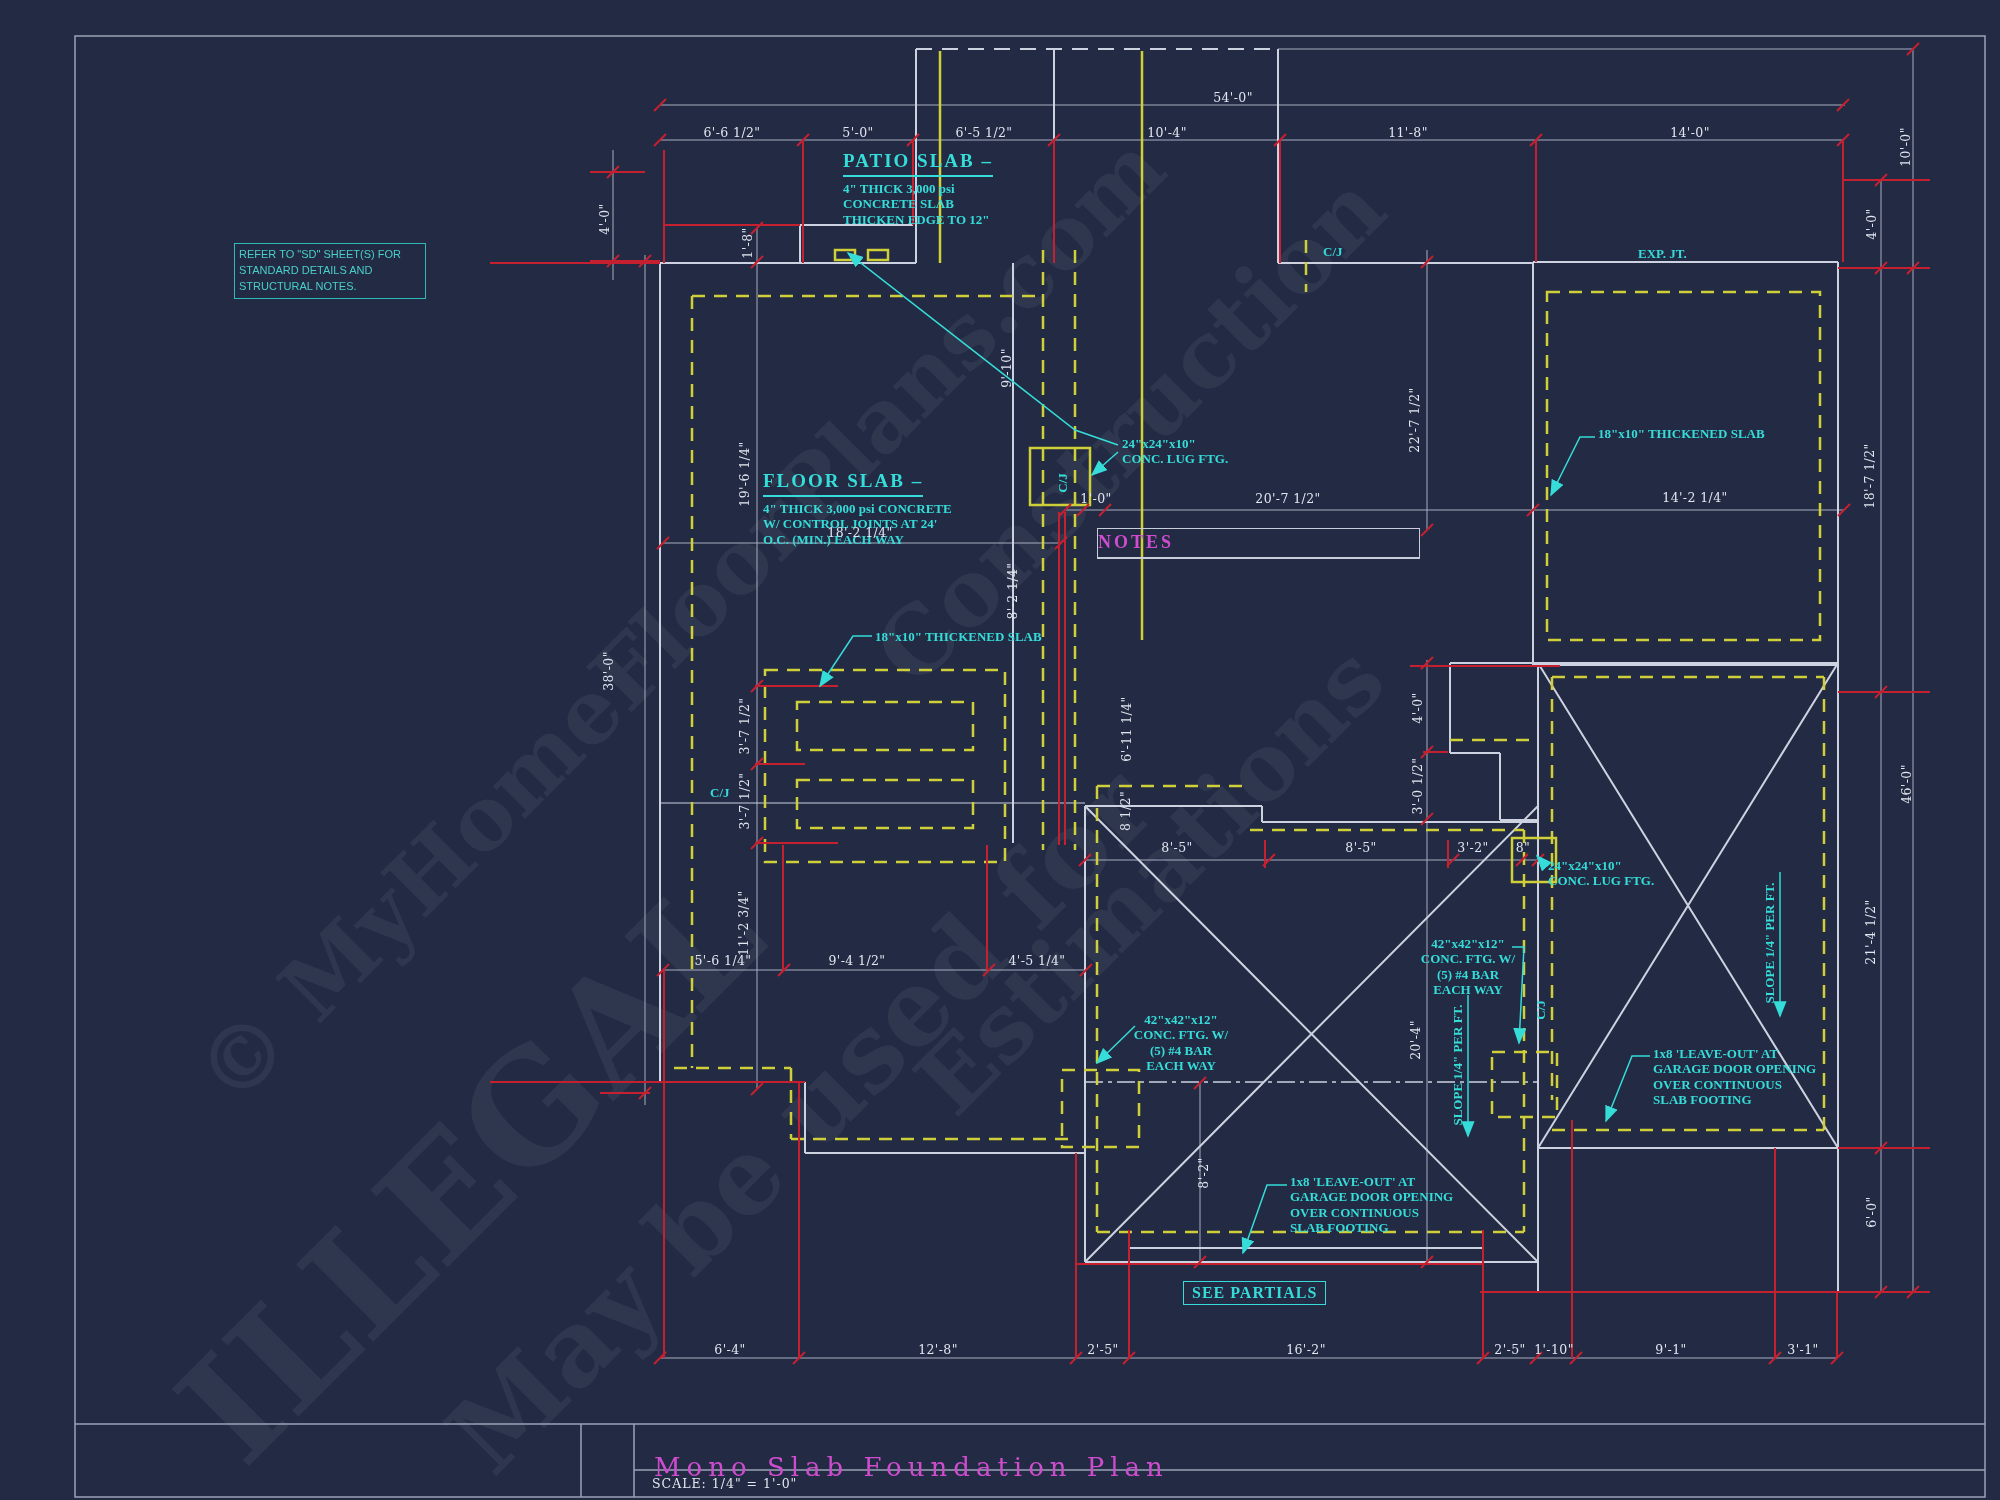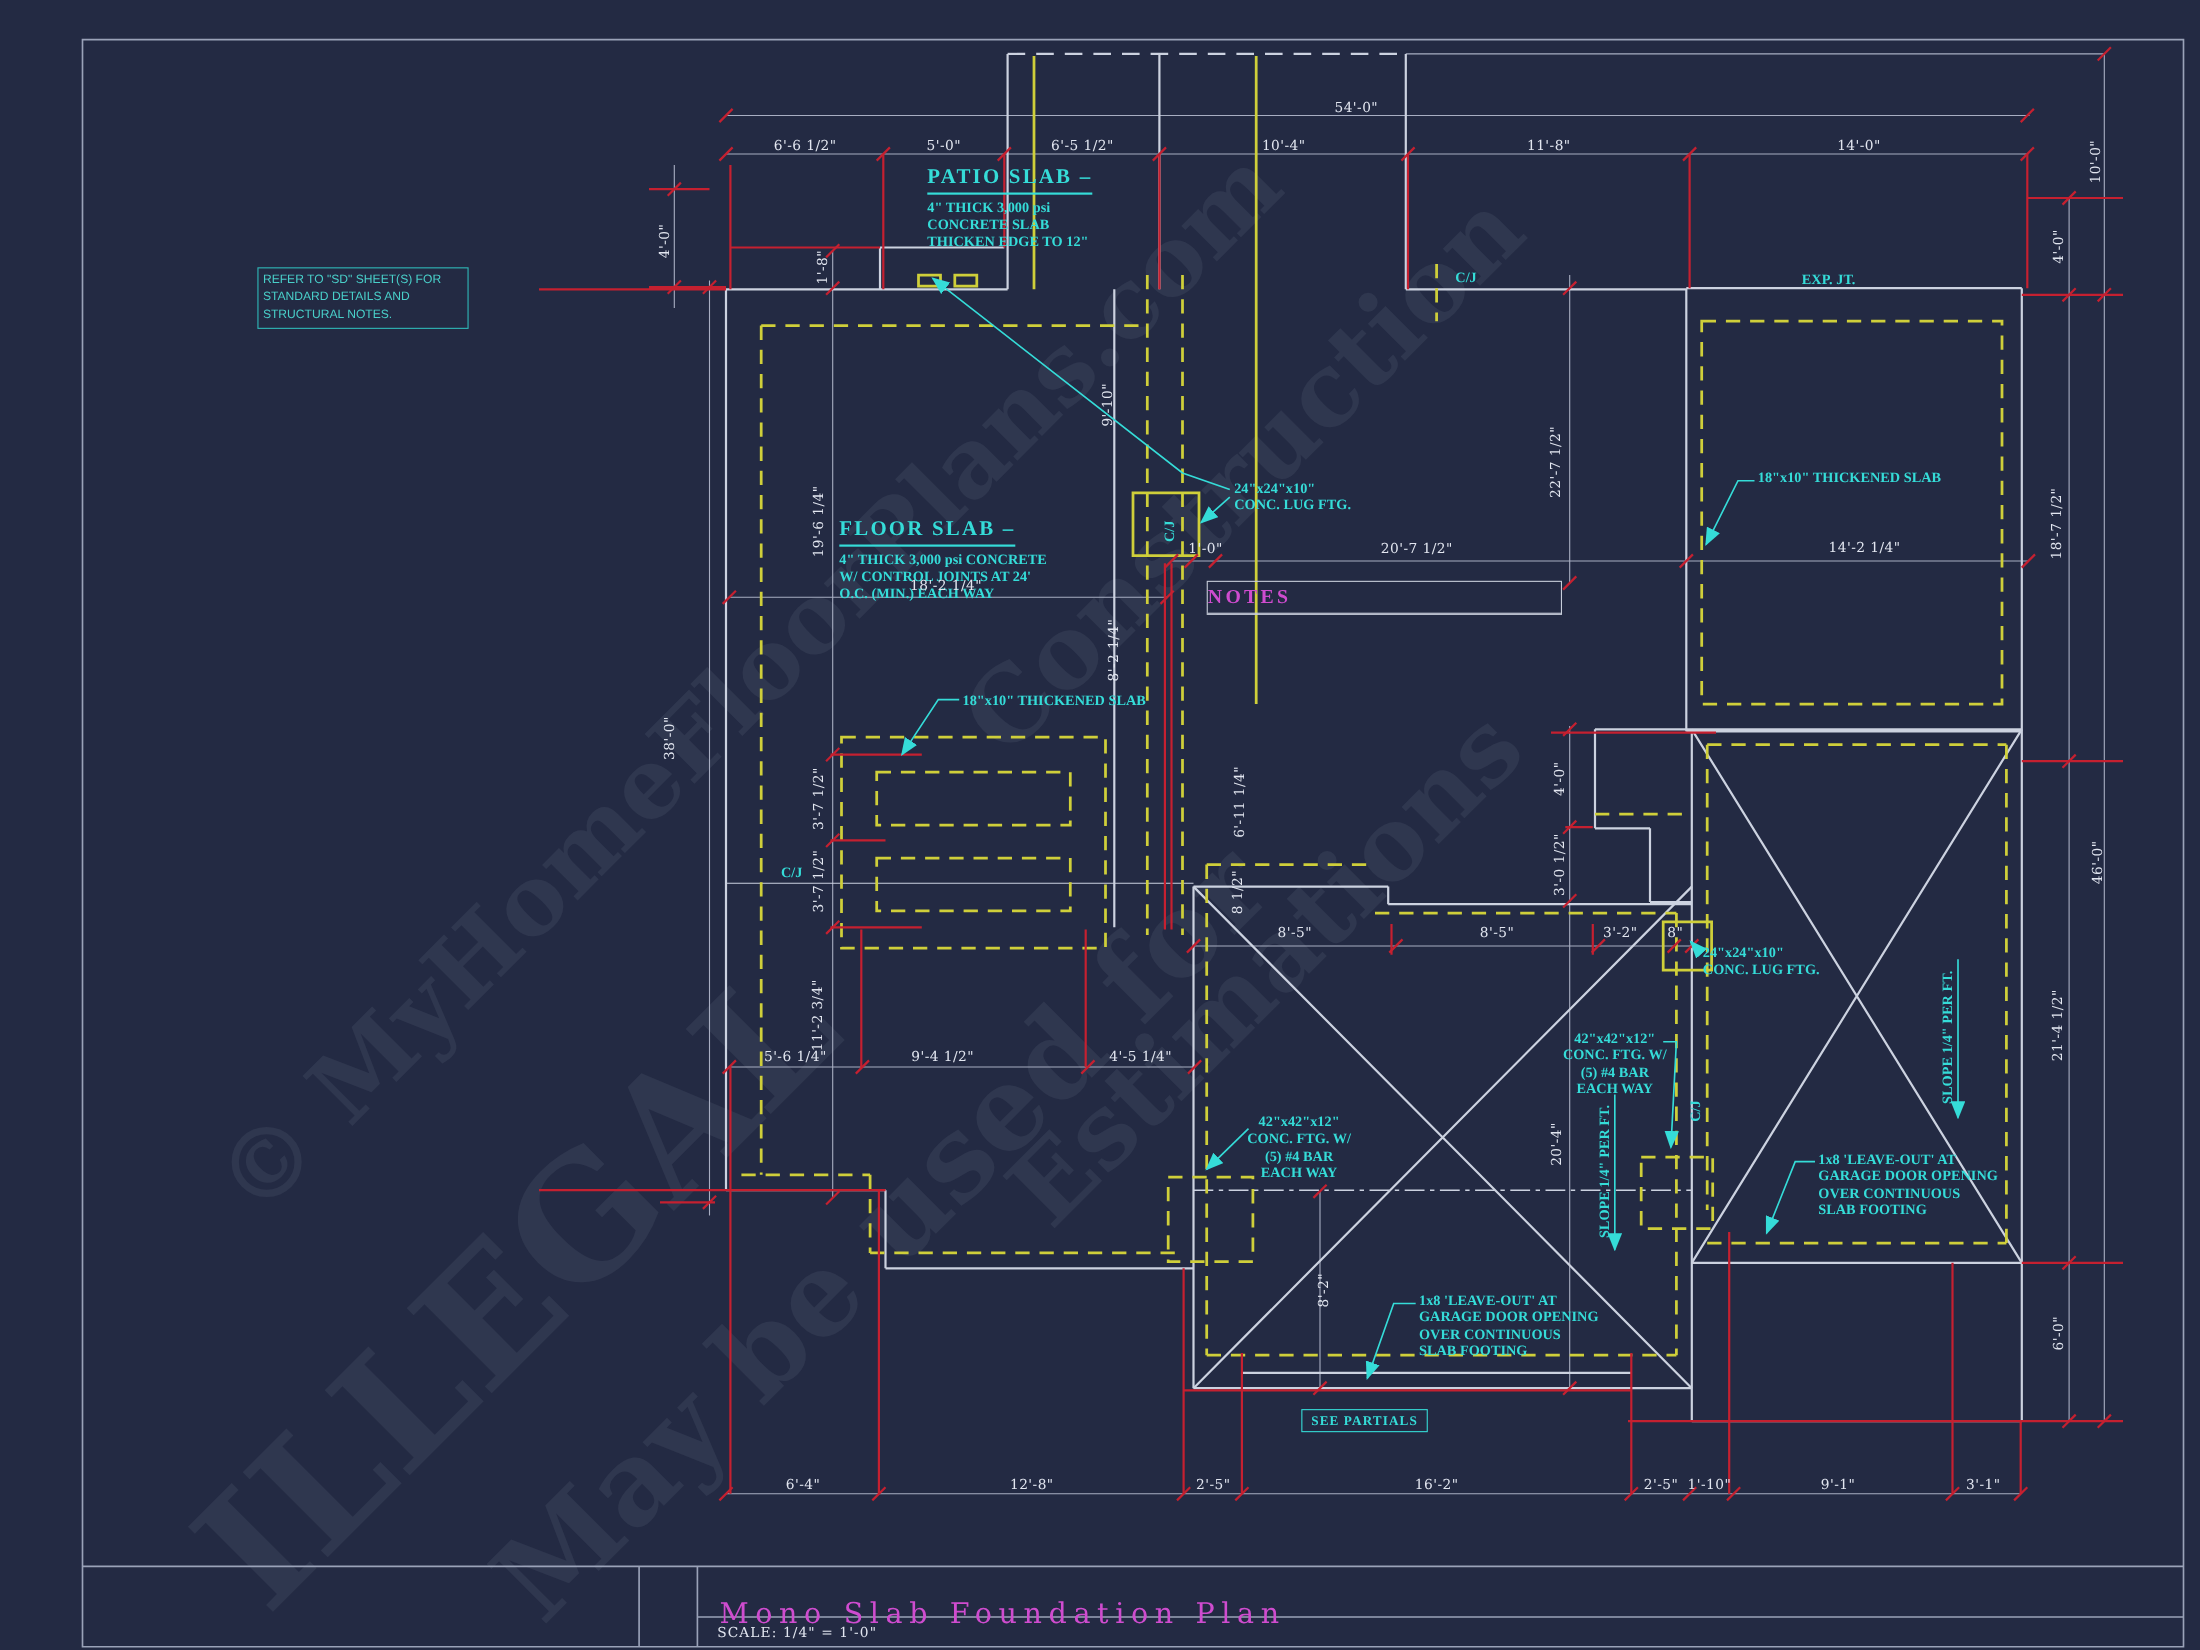--- a/index.html
+++ b/index.html
@@ -26,21 +26,21 @@
   .slab .b{font-weight:bold;font-size:13px;line-height:1.18;white-space:pre-line;margin-top:4px;}
   #refer-box{position:absolute;left:234px;top:243px;width:182px;border:1.5px solid #2fb9b9;
     color:#49cfc9;font-family:"Liberation Sans",sans-serif;font-size:11px;line-height:1.45;
     padding:3px 4px;white-space:pre-line;}
   #notes-box{position:absolute;left:1097px;top:528px;width:321px;border:1.5px solid #c7cdda;}
   #notes-box .nt{color:var(--magenta);font-weight:bold;font-size:18px;letter-spacing:3px;
     padding:3px 0 4px 0;border-bottom:1.5px solid #c7cdda;}
   #notes-box .nb{color:var(--cyan);font-weight:bold;font-size:12.5px;line-height:1.1;
     padding:7px 10px 8px 12px;white-space:pre-line;}
   #see-partials{position:absolute;left:1183px;top:1281px;border:1.5px solid var(--cyan);
-    color:var(--cyan);font-weight:bold;font-size:12px;padding:2px 8px;letter-spacing:1px;}
+    color:var(--cyan);font-weight:bold;font-size:16px;padding:2px 8px;letter-spacing:1px;}
   #tb-title{position:absolute;left:654px;top:1432px;color:var(--magenta);
     font-family:"DejaVu Serif",serif;font-size:26px;letter-spacing:6px;white-space:nowrap;margin-top:20px;}
   #tb-scale{position:absolute;left:652px;top:1476px;color:var(--dim-text);
     font-family:"DejaVu Serif",serif;font-size:12.5px;letter-spacing:1px;white-space:nowrap;}
 </style>
 </head>
 <body>
 
 <div id="sheet">
 

